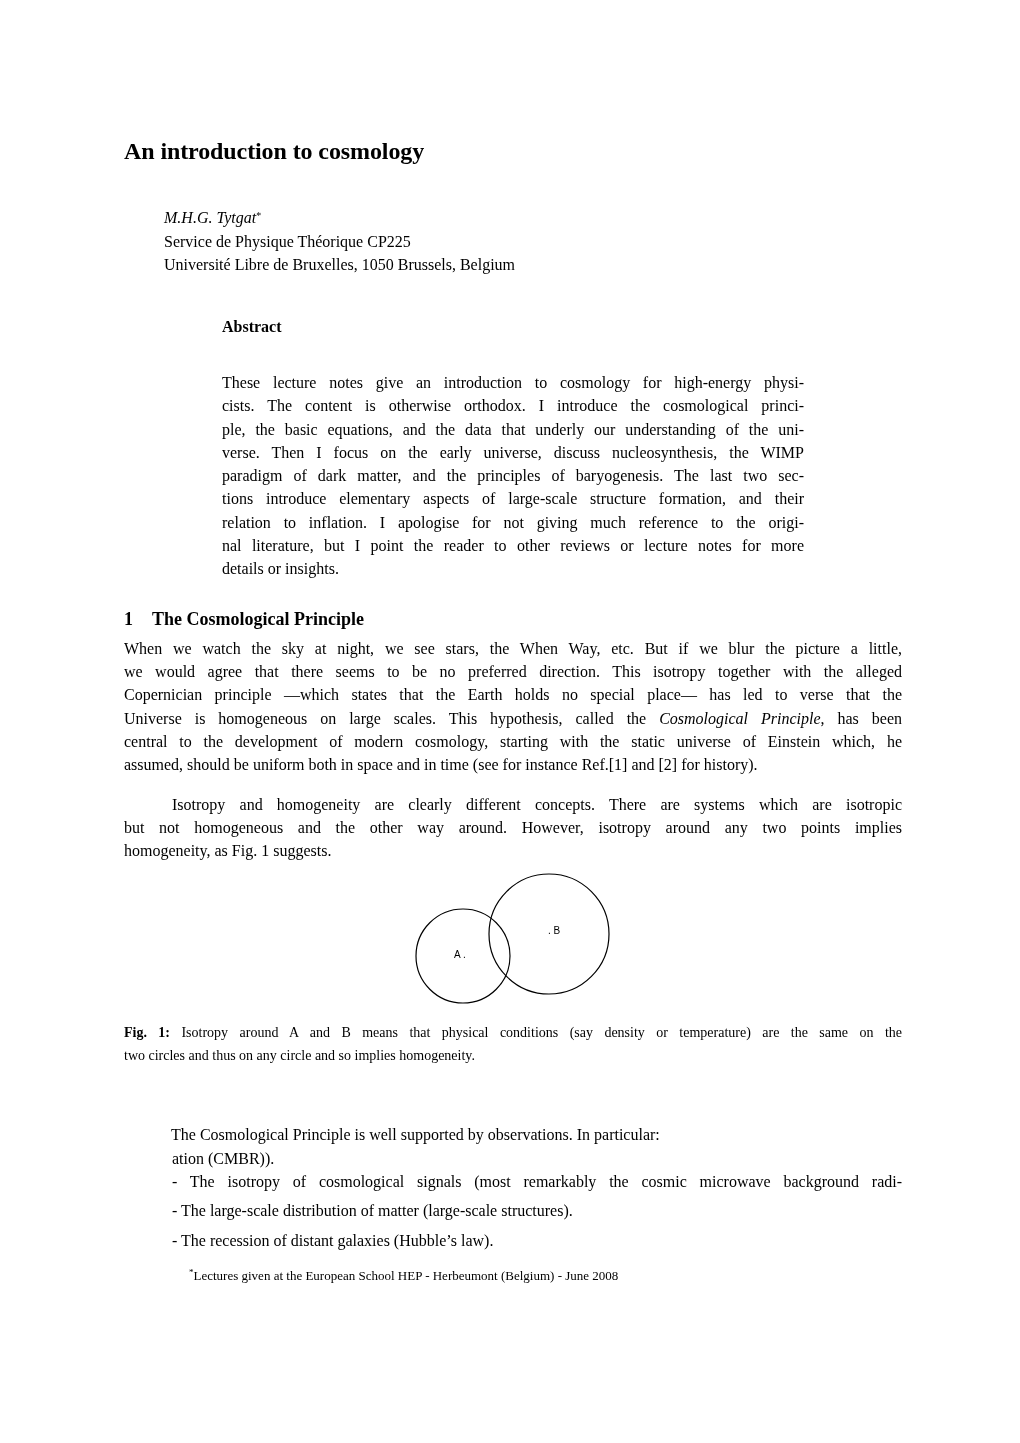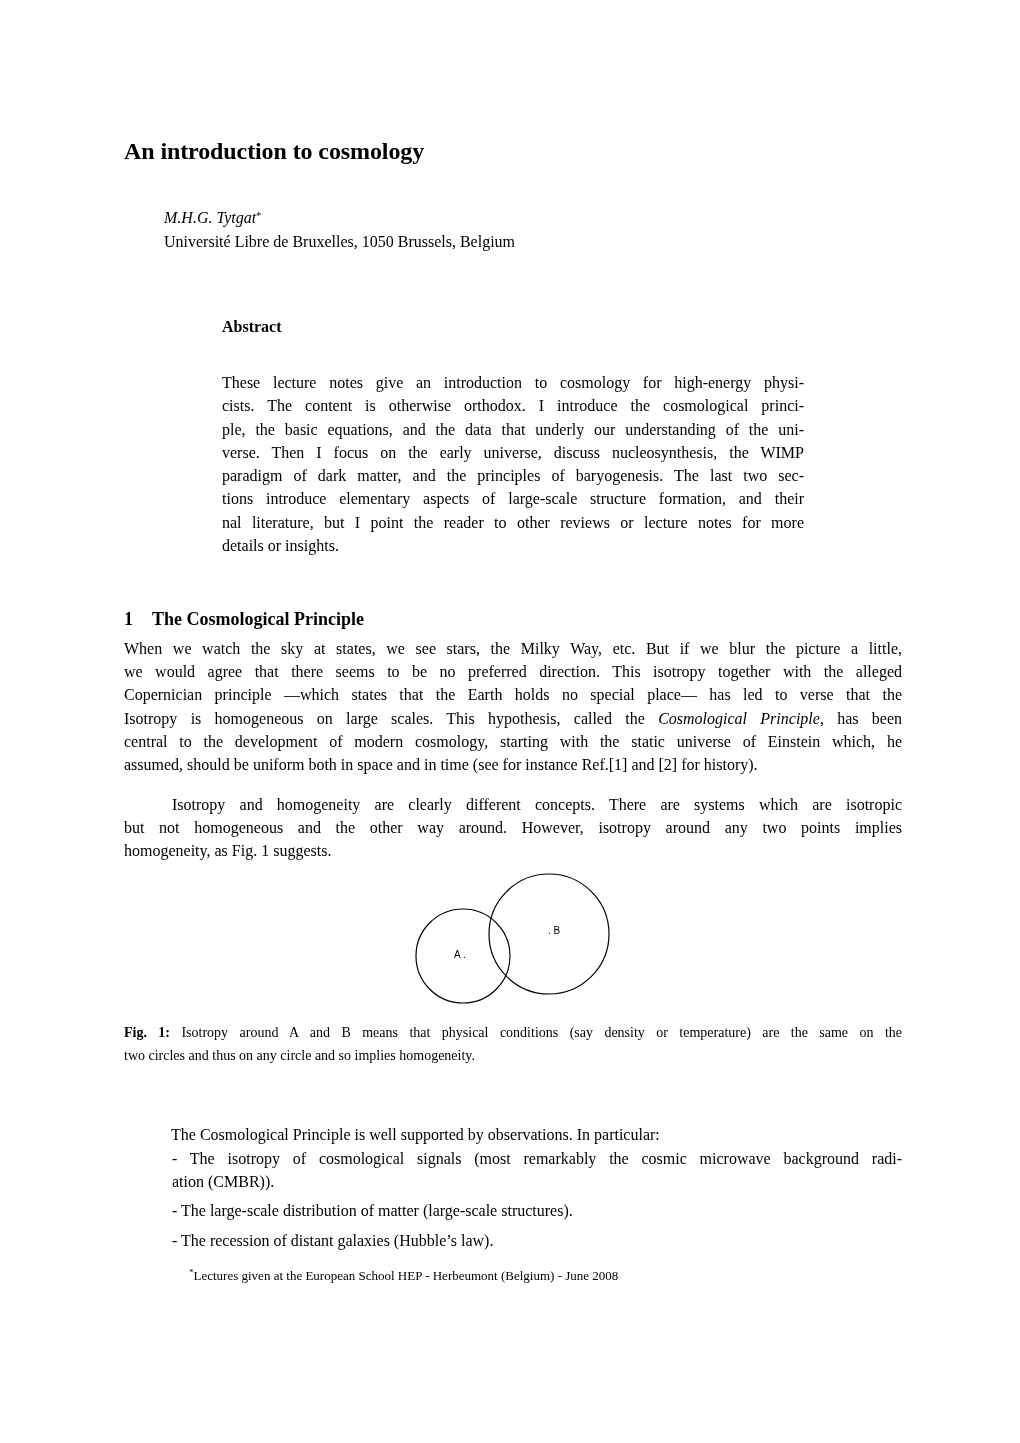--- a/index.html
+++ b/index.html
@@ -39,44 +39,46 @@
   </style>
 </head>
 <body>
 
 <div class="abs title">An introduction to cosmology</div>
 
 <div class="abs author-block">
   <div>
     <span class="author-name">M.H.G. Tytgat</span><span class="sup">*</span>
   </div>
+  <div>Service de Physique Théorique CP225</div>
   <div>Université Libre de Bruxelles, 1050 Brussels, Belgium</div>
 </div>
 
 <div class="abs abstract-heading">Abstract</div>
 <div class="abs abstract-body">
   <span class="ln">These lecture notes give an introduction to cosmology for high-energy physi-</span>
   <span class="ln">cists.  The content is otherwise orthodox.  I introduce the cosmological princi-</span>
   <span class="ln">ple, the basic equations, and the data that underly our understanding of the uni-</span>
   <span class="ln">verse.  Then I focus on the early universe, discuss nucleosynthesis, the WIMP</span>
   <span class="ln">paradigm of dark matter, and the principles of baryogenesis.  The last two sec-</span>
   <span class="ln">tions introduce elementary aspects of large-scale structure formation, and their</span>
+  <span class="ln">relation to inflation.  I apologise for not giving much reference to the origi-</span>
   <span class="ln">nal literature, but I point the reader to other reviews or lecture notes for more</span>
   <span class="ln last">details or insights.</span>
 </div>
 
 <div class="abs section-heading">
   <span class="num">1</span><span>The Cosmological Principle</span>
 </div>
 
 <div class="abs body-text p1">
-  <span class="ln">When we watch the sky at states, we see stars, the Milky Way, etc.  But if we blur the picture a little,</span>
+  <span class="ln">When we watch the sky at night, we see stars, the When Way, etc.  But if we blur the picture a little,</span>
   <span class="ln">we would agree that there seems to be no preferred direction.  This isotropy together with the alleged</span>
   <span class="ln">Copernician principle —which states that the Earth holds no special place— has led to verse that the</span>
-  <span class="ln"><span>Isotropy is homogeneous on large scales. This hypothesis, called the </span><em>Cosmological Principle</em><span>, has been</span></span>
+  <span class="ln"><span>Universe is homogeneous on large scales. This hypothesis, called the </span><em>Cosmological Principle</em><span>, has been</span></span>
   <span class="ln">central to the development of modern cosmology, starting with the static universe of Einstein which, he</span>
   <span class="ln last">assumed, should be uniform both in space and in time (see for instance Ref.[1] and [2] for history).</span>
 </div>
 
 <div class="abs body-text p2">
   <span class="ln indent">Isotropy and homogeneity are clearly different concepts.  There are systems which are isotropic</span>
   <span class="ln">but not homogeneous and the other way around.  However, isotropy around any two points implies</span>
   <span class="ln last">homogeneity, as Fig. 1 suggests.</span>
 </div>
 
@@ -93,22 +95,22 @@
   <span class="ln"><span class="fig-label">Fig. 1:</span><span> Isotropy around A and B means that physical conditions (say density or temperature) are the same on the</span></span>
   <span class="ln last">two circles and thus on any circle and so implies homogeneity.</span>
 </div>
 
 <div class="abs body-text p3">
   <span class="ln last">The Cosmological Principle is well supported by observations.  In particular:</span>
 </div>
 
 <div class="abs list">
   <div class="item">
+    <span class="ln last">ation (CMBR)).</span>
     <span class="ln">- The isotropy of cosmological signals (most remarkably the cosmic microwave background radi-</span>
-    <span class="ln last">ation (CMBR)).</span>
   </div>
   <div class="item">
     <span class="ln last">- The large-scale distribution of matter (large-scale structures).</span>
   </div>
   <div class="item">
     <span class="ln last">- The recession of distant galaxies (Hubble’s law).</span>
   </div>
 </div>
 
 <div class="abs footnote">

